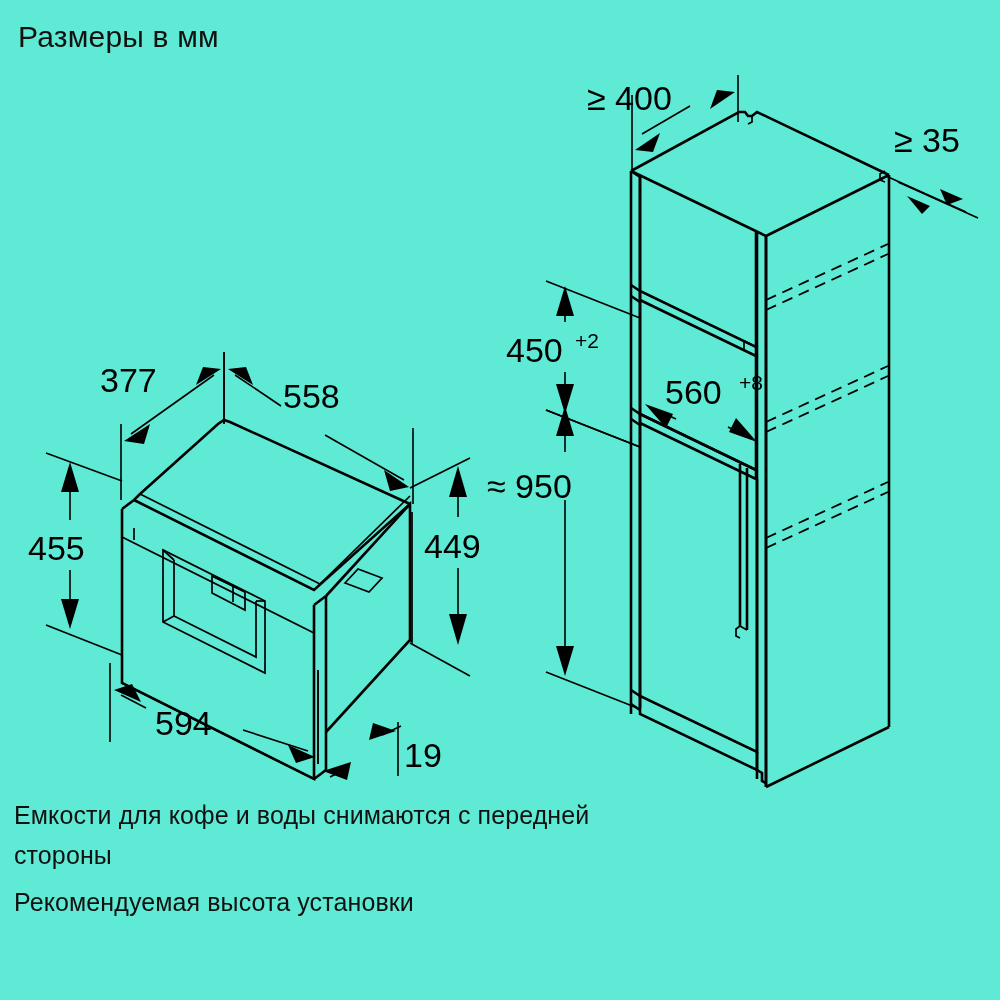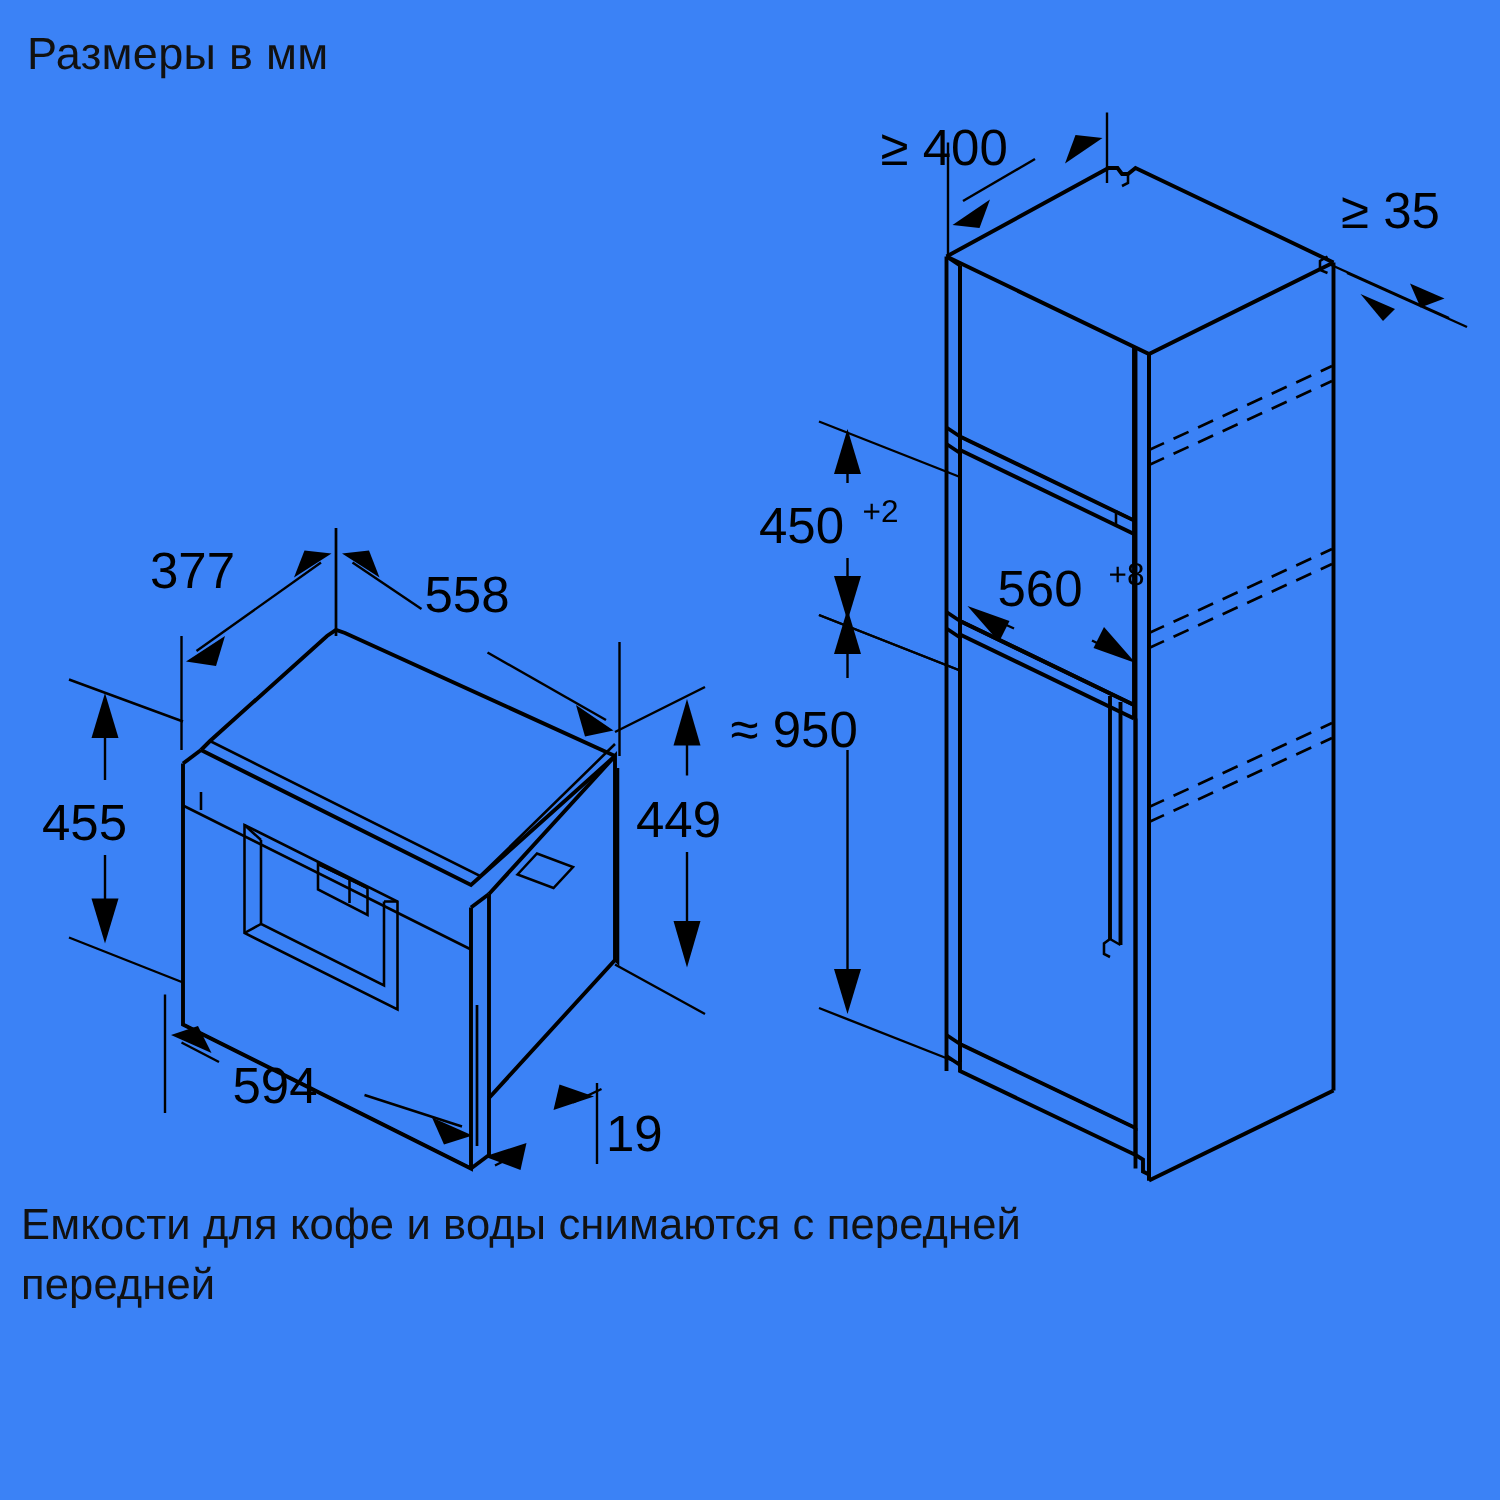--- a/index.html
+++ b/index.html
@@ -8,39 +8,39 @@
     background: #ffffff;
   }
   body {
     font-family: "Liberation Sans", "DejaVu Sans", sans-serif;
     color: #000000;
   }
   #page {
     position: relative;
     width: 1000px;
     height: 1000px;
-    background: #3b82f6;
+    background: #5eead4;
     overflow: hidden;
   }
 
   .txt {
     position: absolute;
     white-space: pre;
     color: #111111;
     font-family: "Liberation Sans", "DejaVu Sans", sans-serif;
   }
   #title-text {
     left: 18px;
     top: 20px;
     font-size: 30px;
     letter-spacing: 0.2px;
   }
   .note-line {
     left: 14px;
-    font-size: 29px;
+    font-size: 25px;
     letter-spacing: 0.1px;
   }
   #note-line-0 { top: 801px; }
   #note-line-1 { top: 841px; }
   #note-line-2 { top: 888px; }
   #note-line-3 { top: 928px; }
 
   svg.drawing {
     position: absolute;
     left: 0;
@@ -285,15 +285,16 @@
         <line class="dim" x1="565" y1="414" x2="565" y2="452"></line>
         <line class="dim" x1="565" y1="500" x2="565" y2="668"></line>
         <polygon class="arrowhead" points="565,406 556,436 574,436"></polygon>
         <polygon class="arrowhead" points="565,676 556,646 574,646"></polygon>
         <text class="dimtext" x="487" y="498">≈ 950</text>
       </g>
     </g>
   </svg>
 
   <div class="txt note-line" id="note-line-0">Емкости для кофе и воды снимаются с передней</div>
-  <div class="txt note-line" id="note-line-1">передней</div>
+  <div class="txt note-line" id="note-line-1">стороны</div>
+  <div class="txt note-line" id="note-line-2">Рекомендуемая высота установки</div>
 
 </div>
 
 </body></html>

